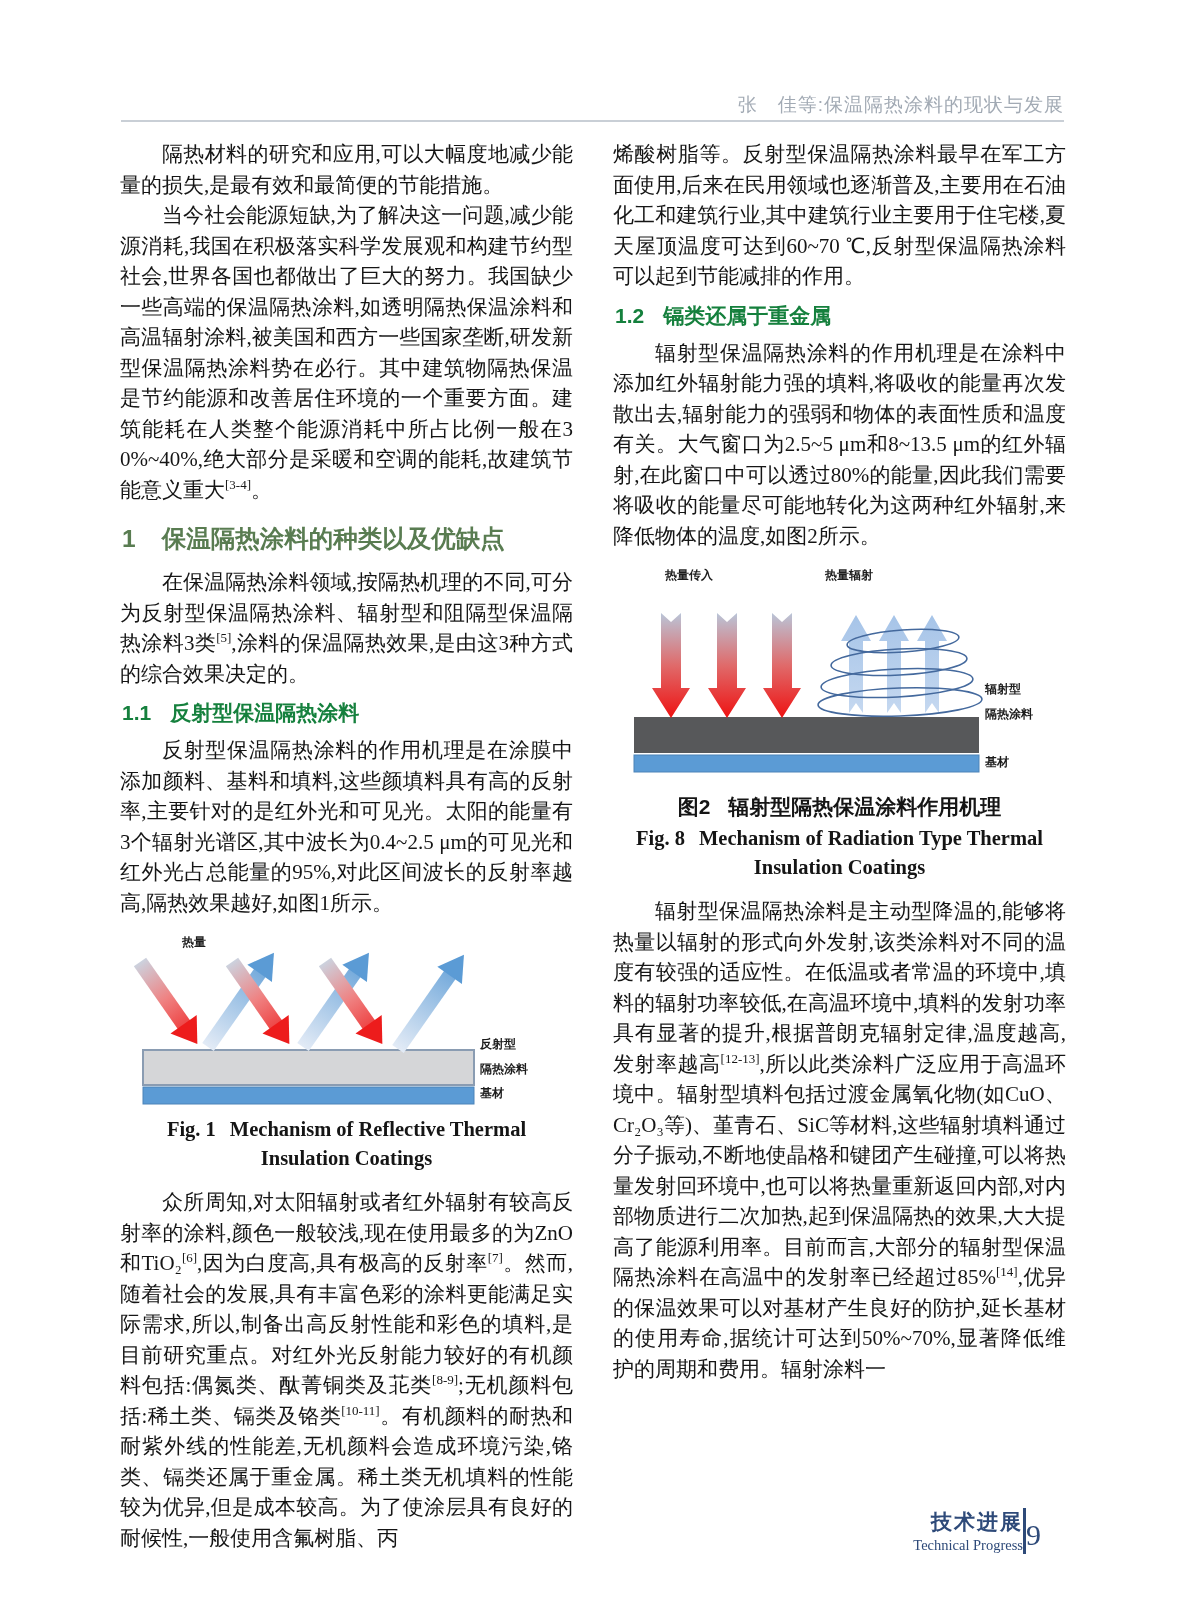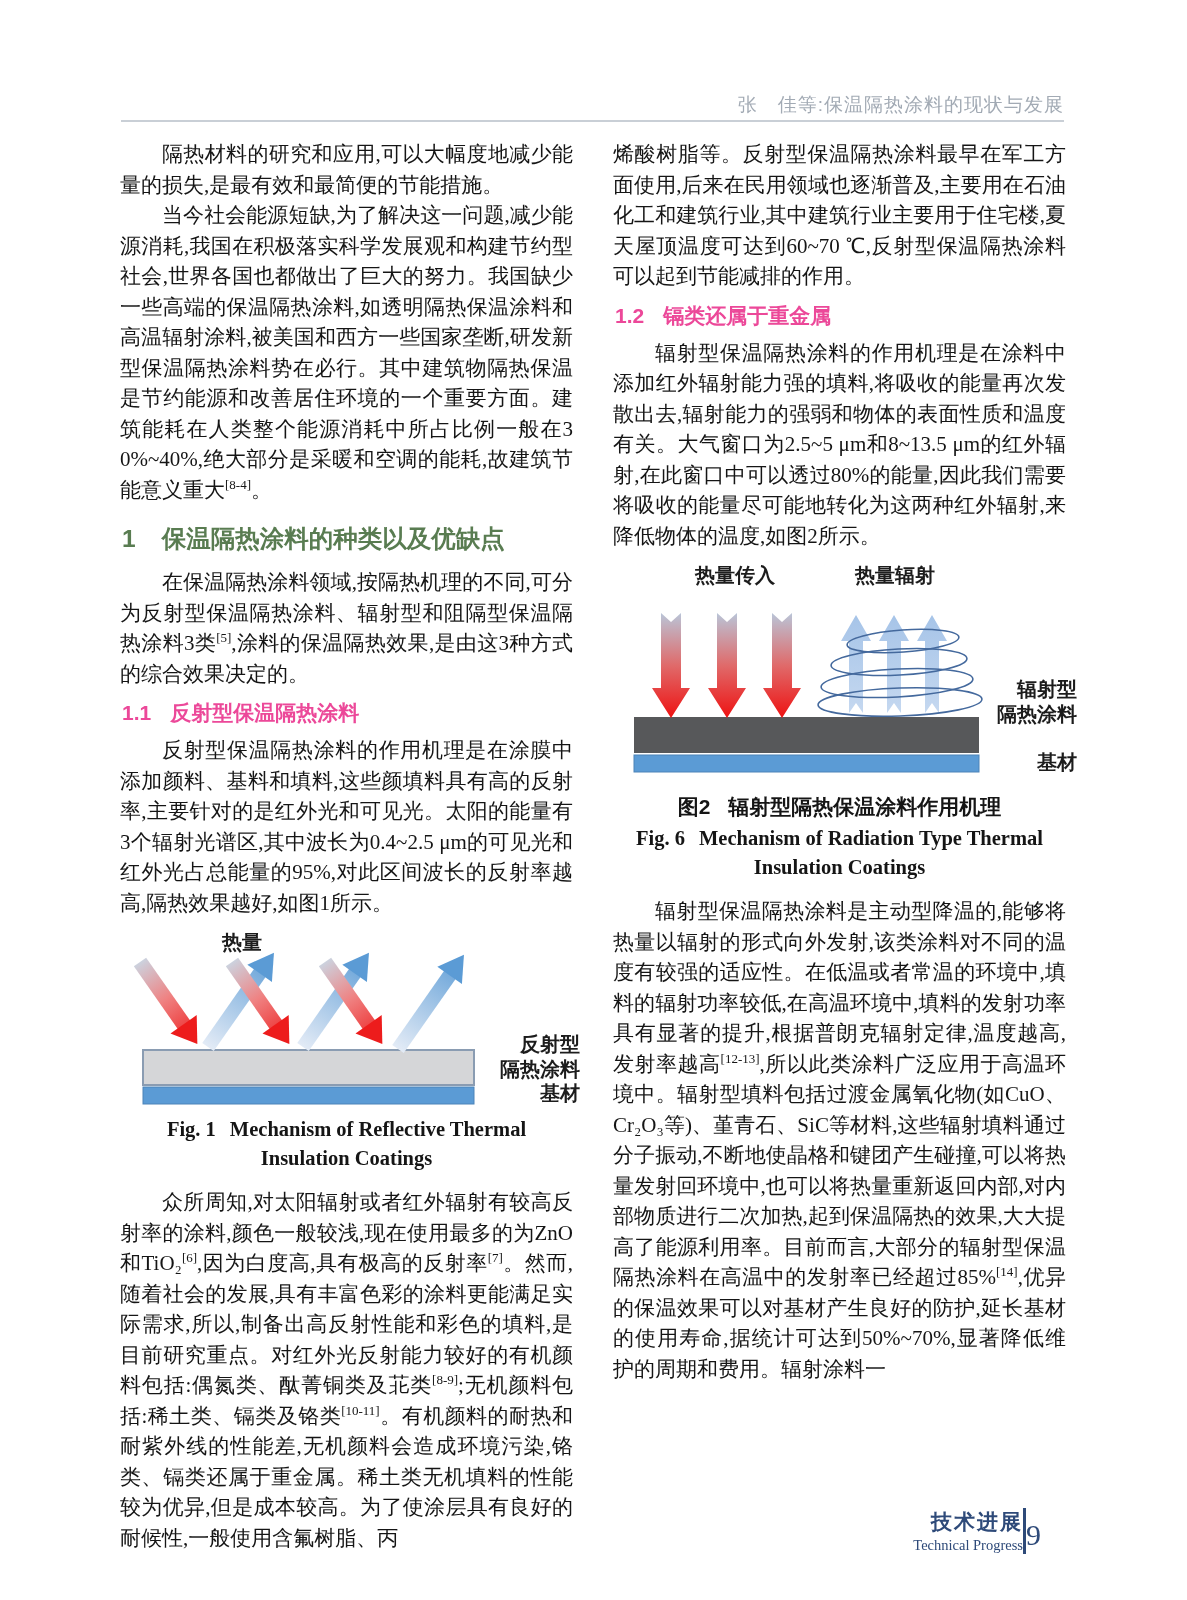--- a/index.html
+++ b/index.html
@@ -31,30 +31,30 @@
   }
   p.body sup { font-size:0.62em; line-height:0; }
   h1.sec {
     display:flex; align-items:baseline; gap:26px;
     font-family:"Liberation Sans", sans-serif; font-weight:bold;
     font-size:24.5px; color:#597c51; margin:17px 0 12px 2px;
   }
   h2.subsec {
     display:flex; align-items:baseline; gap:19px;
     font-family:"Liberation Sans", sans-serif; font-weight:bold;
-    font-size:21px; color:#ec4899; margin:10px 0 8px 2px;
+    font-size:21px; color:#15803d; margin:10px 0 8px 2px;
   }
   
   .figure { position:relative; margin-top:14px; }
   .fig1 { height:180px; }
   .fig2 { height:212px; }
   .figure svg { position:absolute; left:0; top:0; }
   .fig-label {
     position:absolute; font-family:"Liberation Serif", serif;
-    font-weight:bold; font-size:20px; color:#1c1c1c; text-align:right;
+    font-weight:bold; font-size:12px; color:#1c1c1c; text-align:left;
     line-height:25px;
   }
   .cap-cn {
     margin-top:16px; text-align:center;
     font-family:"Liberation Sans", sans-serif; font-weight:bold; font-size:21px;
   }
   .cap-cn .cap-gap { margin-left:18px; }
   .cap-en {
     margin-top:3px; margin-bottom:14px; text-align:center;
     font-family:"Liberation Serif", serif; font-weight:bold;
@@ -84,21 +84,21 @@
 
 <div class="page">
 
   <div class="running-head">张　佳等:保温隔热涂料的现状与发展</div>
   <div class="head-rule"></div>
 
   <div class="content">
 
     <div class="col">
       <p class="body">隔热材料的研究和应用,可以大幅度地减少能量的损失,是最有效和最简便的节能措施。</p>
-      <p class="body">当今社会能源短缺,为了解决这一问题,减少能源消耗,我国在积极落实科学发展观和构建节约型社会,世界各国也都做出了巨大的努力。我国缺少一些高端的保温隔热涂料,如透明隔热保温涂料和高温辐射涂料,被美国和西方一些国家垄断,研发新型保温隔热涂料势在必行。其中建筑物隔热保温是节约能源和改善居住环境的一个重要方面。建筑能耗在人类整个能源消耗中所占比例一般在30%~40%,绝大部分是采暖和空调的能耗,故建筑节能意义重大<sup>[8-4]</sup>。</p>
+      <p class="body">当今社会能源短缺,为了解决这一问题,减少能源消耗,我国在积极落实科学发展观和构建节约型社会,世界各国也都做出了巨大的努力。我国缺少一些高端的保温隔热涂料,如透明隔热保温涂料和高温辐射涂料,被美国和西方一些国家垄断,研发新型保温隔热涂料势在必行。其中建筑物隔热保温是节约能源和改善居住环境的一个重要方面。建筑能耗在人类整个能源消耗中所占比例一般在30%~40%,绝大部分是采暖和空调的能耗,故建筑节能意义重大<sup>[3-4]</sup>。</p>
 
       <h1 class="sec">
         <span>1</span>
         <span>保温隔热涂料的种类以及优缺点</span>
       </h1>
 
       <p class="body">在保温隔热涂料领域,按隔热机理的不同,可分为反射型保温隔热涂料、辐射型和阻隔型保温隔热涂料3类<sup>[5]</sup>,涂料的保温隔热效果,是由这3种方式的综合效果决定的。</p>
 
       <h2 class="subsec">
         <span>1.1</span>
@@ -225,21 +225,21 @@
           <div>辐射型</div>
           <div>隔热涂料</div>
         </div>
         <div class="fig-label" style="left:372px; top:185px; width:92px;">基材</div>
       </div>
 
       <div class="cap-cn">
         <span>图2</span><span class="cap-gap">辐射型隔热保温涂料作用机理</span>
       </div>
       <div class="cap-en">
-        <span>Fig. 6</span><span class="cap-gap">Mechanism of Radiation Type Thermal Insulation Coatings</span>
+        <span>Fig. 8</span><span class="cap-gap">Mechanism of Radiation Type Thermal Insulation Coatings</span>
       </div>
 
       <p class="body">辐射型保温隔热涂料是主动型降温的,能够将热量以辐射的形式向外发射,该类涂料对不同的温度有较强的适应性。在低温或者常温的环境中,填料的辐射功率较低,在高温环境中,填料的发射功率具有显著的提升,根据普朗克辐射定律,温度越高,发射率越高<sup>[12-13]</sup>,所以此类涂料广泛应用于高温环境中。辐射型填料包括过渡金属氧化物(如CuO、Cr₂O₃等)、堇青石、SiC等材料,这些辐射填料通过分子振动,不断地使晶格和键团产生碰撞,可以将热量发射回环境中,也可以将热量重新返回内部,对内部物质进行二次加热,起到保温隔热的效果,大大提高了能源利用率。目前而言,大部分的辐射型保温隔热涂料在高温中的发射率已经超过85%<sup>[14]</sup>,优异的保温效果可以对基材产生良好的防护,延长基材的使用寿命,据统计可达到50%~70%,显著降低维护的周期和费用。辐射涂料一</p>
     </div>
   </div>
 
   <div class="footer">
     <div class="col-names">
       <div class="cn">技术进展</div>
       <div class="en">Technical Progress</div>

